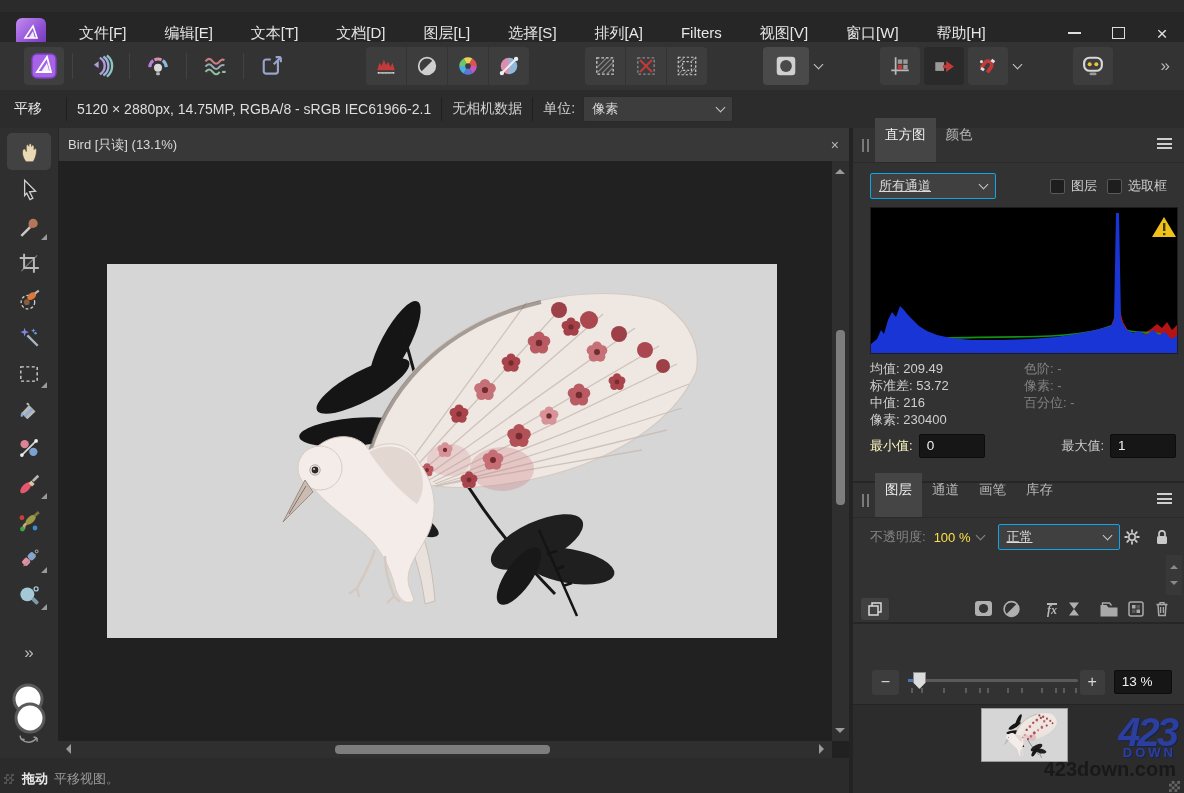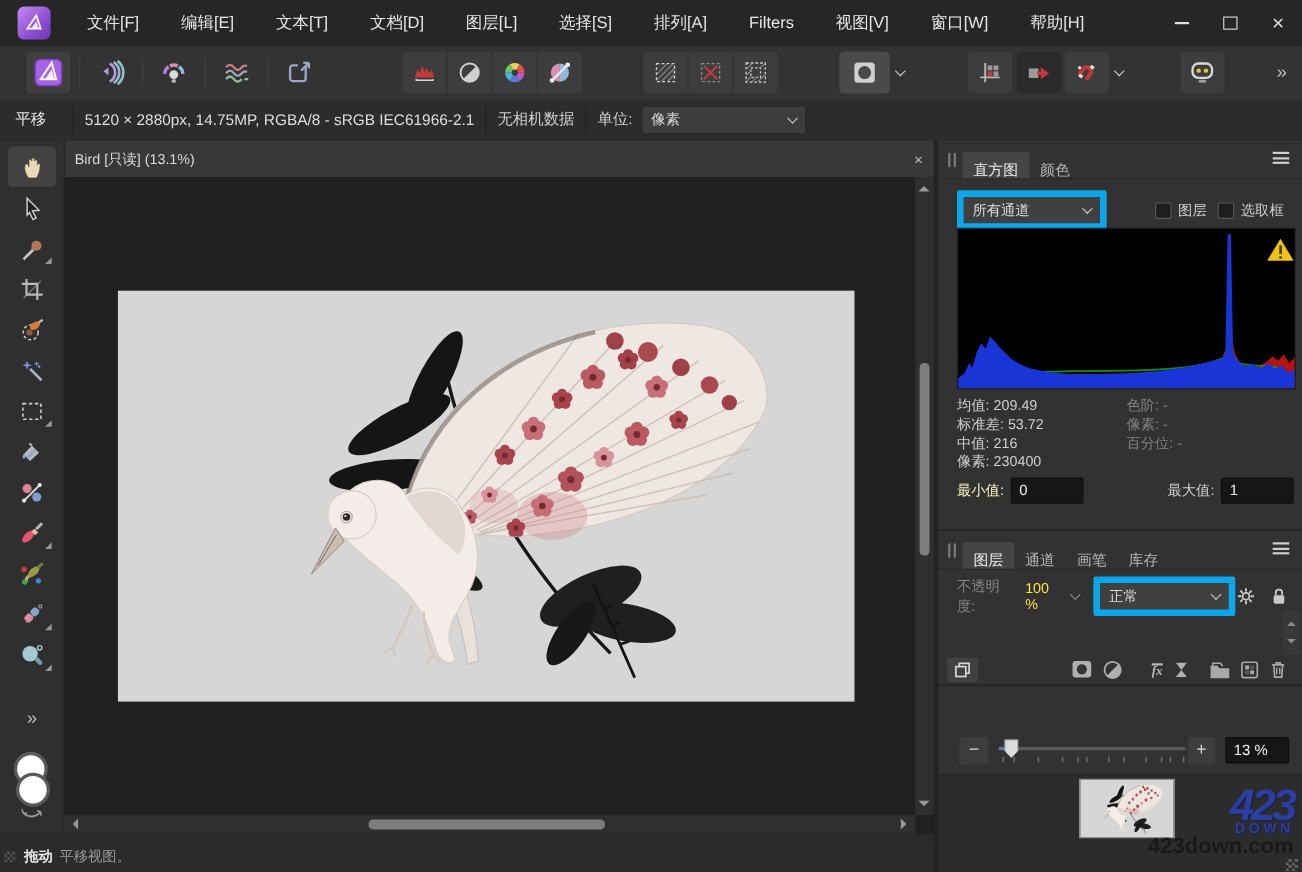--- a/index.html
+++ b/index.html
@@ -1,21 +1,21 @@
 <!DOCTYPE html>
 <html><head>
 <meta charset="utf-8">
 <style>
   html,body{margin:0;padding:0;background:#1a1a1a;}
   #app{position:relative;width:1184px;height:793px;background:#2b2b2b;overflow:hidden;
        font-family:"Liberation Sans","DejaVu Sans",sans-serif;color:#e2e2e2;-webkit-user-select:none;}
   .abs{position:absolute;}
   .row{display:flex;align-items:center;}
   
-  #menubar{left:0;top:0;width:1184px;height:42px;background:#262626;display:flex;align-items:center;}
+  #menubar{left:0;top:12px;width:1184px;height:42px;background:#262626;display:flex;align-items:center;}
   #applogo{width:30px;height:30px;margin:0 14px 0 16px;border-radius:6px;
            background:linear-gradient(135deg,#c58bf2,#8d4fd3 60%,#6d35b5);display:flex;align-items:center;justify-content:center;}
   .menuitem{padding:0 19px;font-size:15px;color:#e6e6e6;line-height:42px;cursor:default;}
   #winctrls{margin-left:auto;display:flex;align-items:center;height:42px;}
   .winbtn{width:44px;height:42px;display:flex;align-items:center;justify-content:center;}
   .glyph-min{width:13px;height:2px;background:#dedede;}
   .glyph-max{width:11px;height:10px;border:1.6px solid #dedede;}
   .glyph-close{font-size:19px;color:#dedede;line-height:1;}
   
   #toolbar{left:0;top:42px;width:1184px;height:48px;background:#333333;display:flex;align-items:center;}
@@ -49,27 +49,27 @@
   .sbar{background:#2f2f2f;}
   .sthumb{background:#7d7d7d;border-radius:4px;}
   .sarrow{width:0;height:0;border:5px solid transparent;}
   #gapstrip{left:0;top:758px;width:849px;height:6px;background:#2b2b2b;}
   
   #statusbar{left:0;top:764px;width:849px;height:29px;background:#2b2b2b;display:flex;align-items:center;font-size:13px;}
   
   #panels{left:849px;top:128px;width:335px;height:665px;background:#323232;border-left:4px solid #232323;box-sizing:border-box;}
   .panel{position:absolute;left:0;width:331px;}
   .phead{height:34px;display:flex;align-items:flex-end;background:#323232;border-bottom:1px solid #2a2a2a;position:relative;}
-  .ptab{height:24px;line-height:34px;padding:0 10px;font-size:13.5px;color:#b5b5b5;}
+  .ptab{height:44px;line-height:34px;padding:0 10px;font-size:13.5px;color:#b5b5b5;}
   .ptab.act{background:#454545;color:#f0f0f0;}
   .handle{width:3px;height:13px;border-left:2px solid #7a7a7a;border-right:2px solid #7a7a7a;margin:0 6px 10px 9px;}
   .hamb{position:absolute;right:12px;bottom:10px;width:15px;}
   .hamb div{height:2px;background:#cfcfcf;margin-bottom:2.6px;}
-  .ddbox{height:24px;background:#404040;border:6px solid #0ea5e9;border-radius:2px;display:flex;align-items:center;
-         justify-content:space-between;padding:0 8px;font-size:13px;color:#dcdcdc;}
+  .ddbox{height:24px;background:#404040;border:1px solid #0ea5e9;border-radius:2px;display:flex;align-items:center;
+         justify-content:space-between;padding:0 8px;font-size:13px;color:#dcdcdc;text-decoration:underline;}
   .cbx{width:13px;height:13px;background:#1e1e1e;border:1px solid #585858;border-radius:2px;}
   .inputbox{background:#161616;border:1px solid #0c0c0c;border-radius:2px;height:22px;line-height:22px;
             padding:0 7px;font-size:13.5px;color:#f0f0f0;}
   .statline{font-size:13px;color:#cfcfcf;line-height:17px;}
   .statdim{color:#818181;}
   .checker{background:repeating-conic-gradient(#8f8f8f 0% 25%,#c2c2c2 0% 50%) 0 0/10px 10px;}
   .checker-s{background:repeating-conic-gradient(#8f8f8f 0% 25%,#c2c2c2 0% 50%) 0 0/5px 5px;}
   .fxg{font:italic bold 12px "Liberation Serif",serif;color:#b9b9b9;border-top:2px solid #b9b9b9;padding-top:0px;line-height:11px;}
   .wm-num{font:italic 900 40px "Liberation Sans",sans-serif;color:#2c3f9e;letter-spacing:-3px;line-height:30px;text-shadow:1px 1px 0 #16224f;}
   .wm-down{font:900 13px "Liberation Sans",sans-serif;color:#2c3f9e;letter-spacing:3px;line-height:12px;text-shadow:1px 1px 0 #16224f;}

